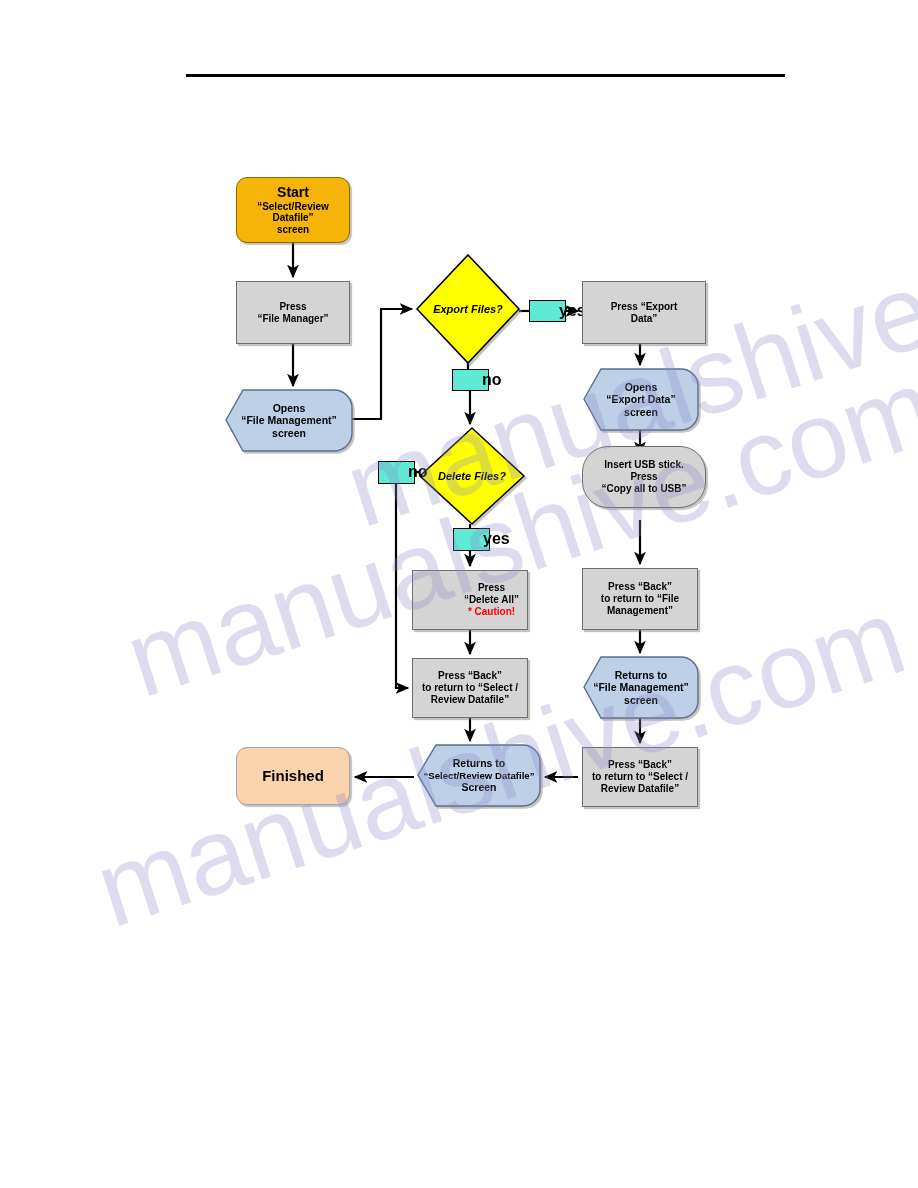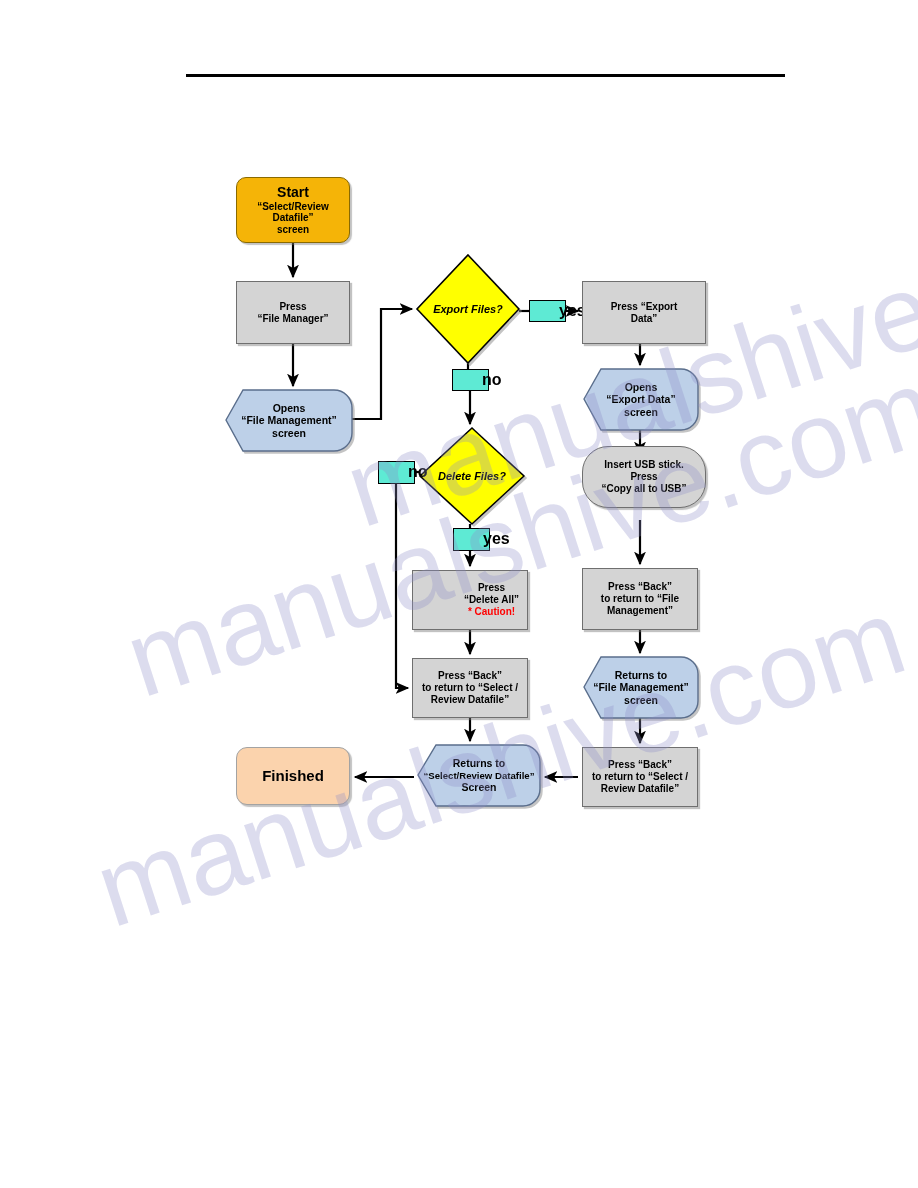--- a/index.html
+++ b/index.html
@@ -183,21 +183,21 @@
       <path d="M226,420 L243,390 L334,390 A18,18 0 0 1 352,408 L352,433 A18,18 0 0 1 334,451 L243,451 Z" fill="#bdd0e8" stroke="#5a6e8c" stroke-width="1.4"></path>
 
       <path d="M584,399 L601,369 L681,369 A17,17 0 0 1 698,386 L698,413 A17,17 0 0 1 681,430 L601,430 Z" fill="#bdd0e8" stroke="#5a6e8c" stroke-width="1.4"></path>
 
       <path d="M584,687 L601,657 L681,657 A17,17 0 0 1 698,674 L698,701 A17,17 0 0 1 681,718 L601,718 Z" fill="#bdd0e8" stroke="#5a6e8c" stroke-width="1.4"></path>
 
       <path d="M418,775 L436,745 L523,745 A17,17 0 0 1 540,762 L540,789 A17,17 0 0 1 523,806 L436,806 Z" fill="#bdd0e8" stroke="#5a6e8c" stroke-width="1.4"></path>
     </g>
   </svg>
 
-  <div class="node term-start" style="left:236px;top:177px;width:114px;height:66px;border-radius:10px;">
+  <div class="node term-start" style="left:236px;top:177px;width:114px;height:66px;">
     <div class="inner">
       <div class="ttl">Start</div>
       <div class="sub">“Select/Review Datafile”</div>
       <div class="sub">screen</div>
     </div>
   </div>
 
   <div class="node proc" style="left:236px;top:281px;width:114px;height:63px;">
     <div class="inner">
       <div>Press</div>

